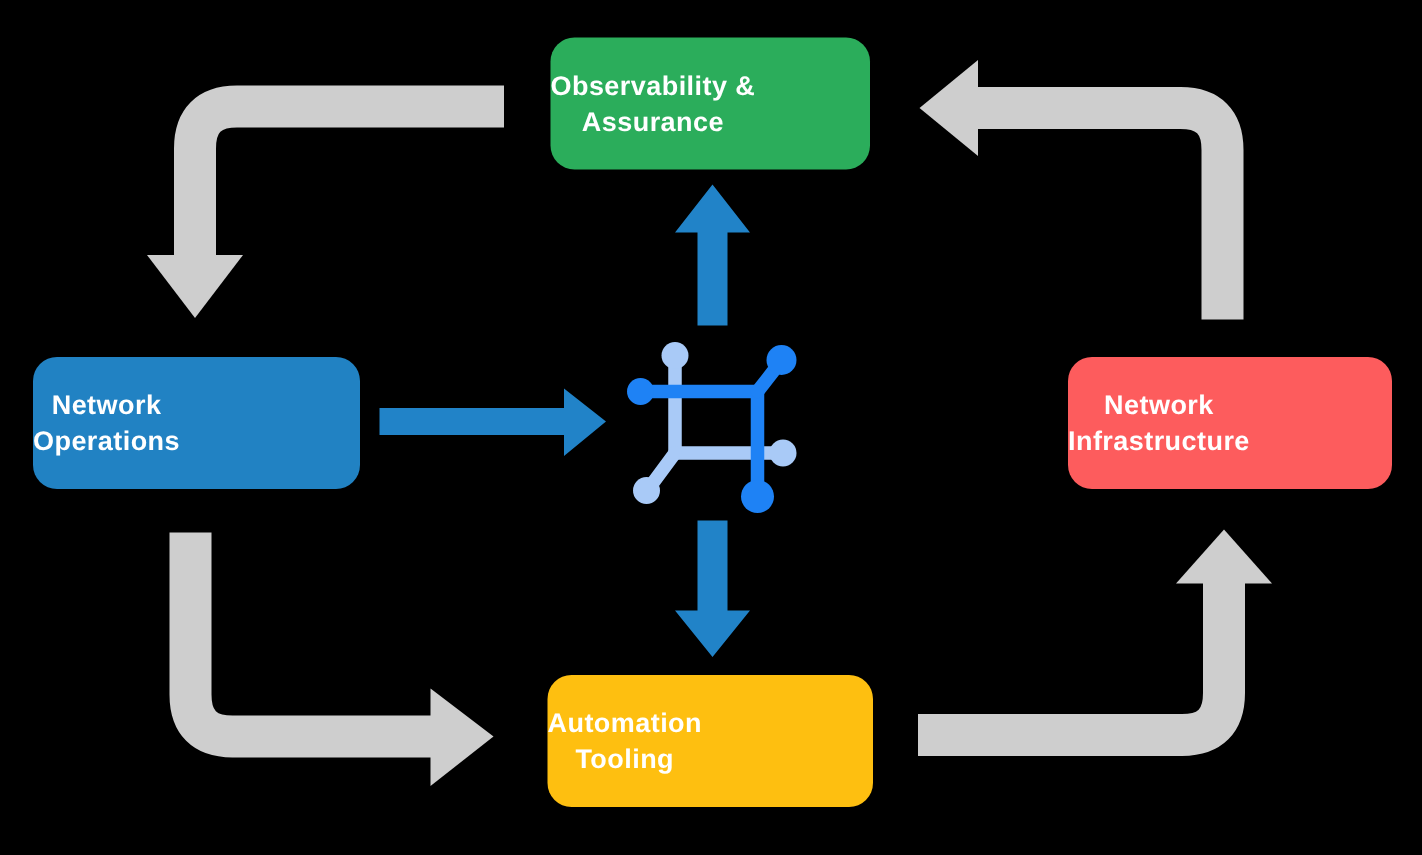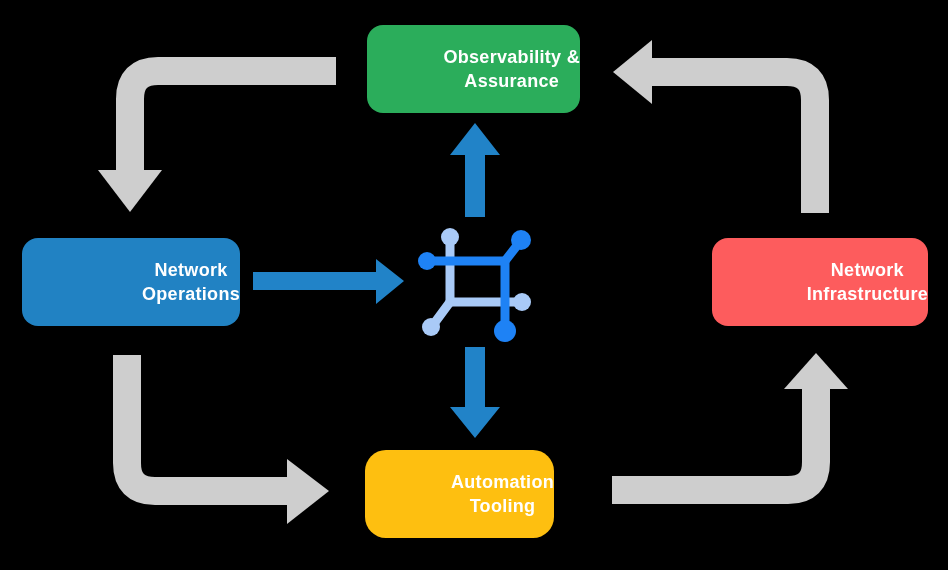--- a/index.html
+++ b/index.html
@@ -2,28 +2,28 @@
 <html><head>
 <meta charset="utf-8">
 <style>
   html,body{margin:0;padding:0;background:#000;}
   .canvas{
     position:relative;width:948px;height:570px;background:#000;overflow:hidden;
     font-family:"Liberation Sans","DejaVu Sans",sans-serif;
   }
   .layer{position:absolute;left:0;top:0;}
   .node{
-    position:absolute;display:flex;align-items:center;justify-content:flex-end;
+    position:absolute;display:flex;align-items:center;justify-content:flex-start;
     border-radius:16px;color:#fff;font-weight:700;font-size:18px;line-height:24px;
     letter-spacing:0.3px;text-align:center;white-space:pre-line;
   }
   .node-observability{left:367px;top:25px;width:213px;height:88px;background:#2bad5b;}
   .node-operations{left:22px;top:238px;width:218px;height:88px;background:#2182c3;}
   .node-infrastructure{left:712px;top:238px;width:216px;height:88px;background:#fd5c5d;}
-  .node-automation{left:365px;top:450px;width:189px;height:88px;background:#febf10;border-radius:21px;}
+  .node-automation{left:365px;top:450px;width:217px;height:88px;background:#febf10;}
   .gray-shaft{fill:none;stroke:#cecece;stroke-width:28px;}
   .gray-head{fill:#cecece;}
   .blue-arrow{fill:#2183c8;}
   .icon-light{stroke:#a9caf7;}
   .icon-dark{stroke:#1e82f5;}
   .icon-line{stroke-width:9px;stroke-linecap:round;fill:none;}
   .icon-dot-light{fill:#a9caf7;}
   .icon-dot-dark{fill:#1e82f5;}
 </style>
 </head>

